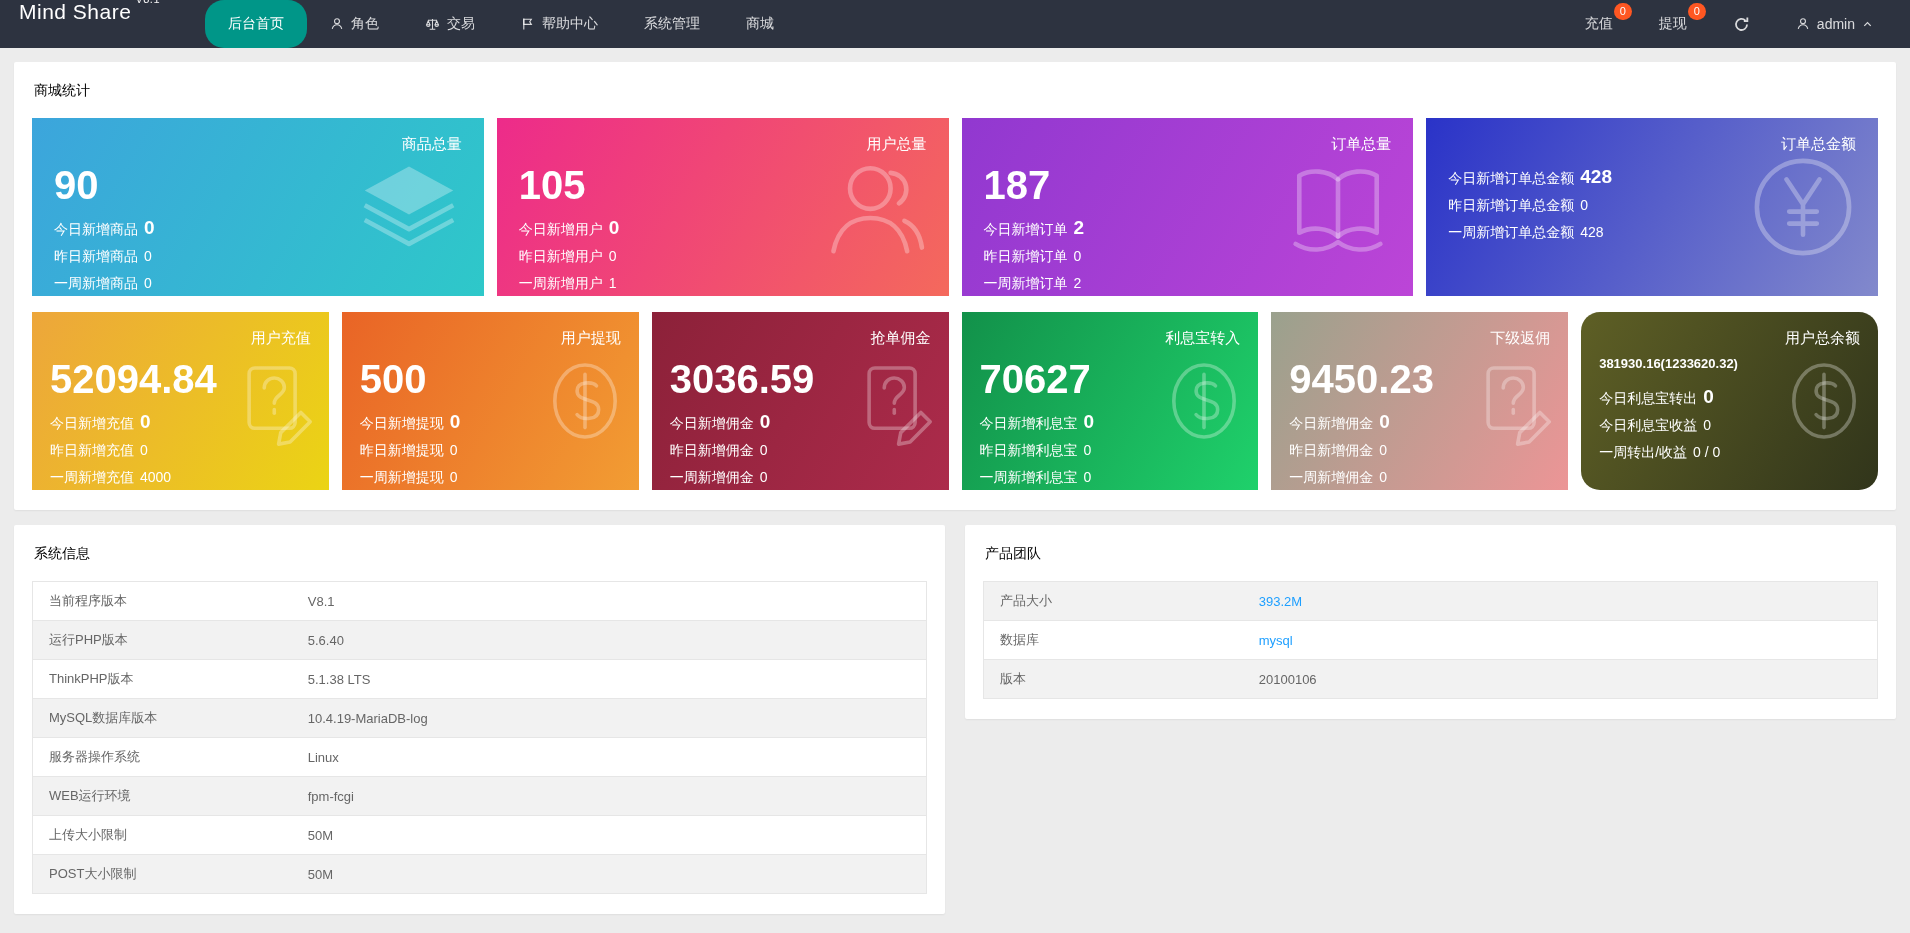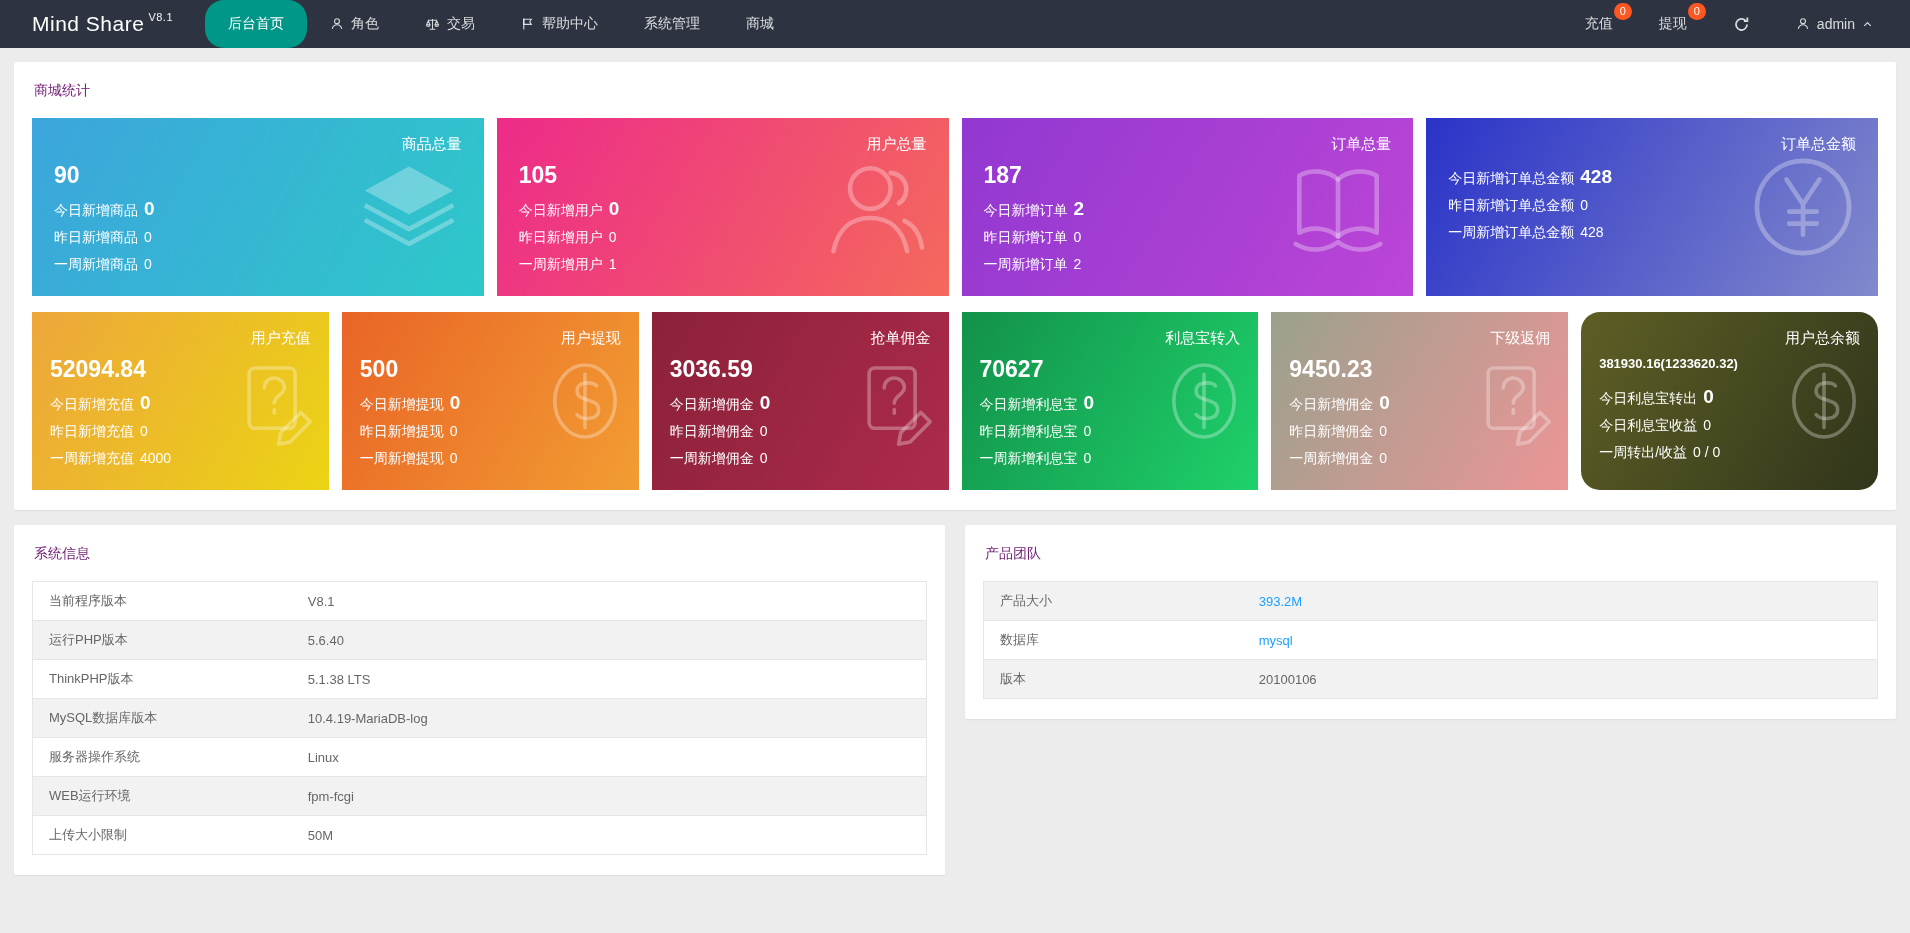--- a/index.html
+++ b/index.html
@@ -8,39 +8,39 @@
   *{box-sizing:border-box;}
   html,body{margin:0;padding:0;}
   body{
     width:1910px;height:933px;overflow:hidden;
     background:var(--page_bg);
     font-family:"Liberation Sans","DejaVu Sans",sans-serif;
     color:#333;
   }
   
   .navbar{height:48px;background:var(--navbar);display:flex;align-items:stretch;}
-  .logo{width:205px;display:flex;align-items:center;padding-left:32px;color:#fff;font-size:21px;letter-spacing:.5px;}
+  .logo{width:205px;display:flex;align-items:flex-start;padding-left:19px;color:#fff;font-size:21px;letter-spacing:.5px;}
   .logo .ver{font-size:11px;margin-left:4px;transform:translateY(-7px);opacity:.95;}
   .nav-item{display:flex;align-items:center;gap:7px;padding:0 23px;font-size:14px;color:rgba(255,255,255,.82);cursor:pointer;white-space:nowrap;}
   .nav-item.active{background:var(--accent);color:#fff;border-radius:19px;}
   .nav-right{margin-left:auto;display:flex;align-items:stretch;padding-right:14px;}
   .nav-right .nav-item{position:relative;}
   .badge{position:absolute;top:3px;right:4px;background:var(--badge);color:#fff;font-size:11px;line-height:1;padding:3px 6px;border-radius:9px;}
   .nav-icon{display:inline-flex;align-items:center;}
   
   .main{padding:14px;}
   .panel{background:#fff;border-radius:2px;box-shadow:0 1px 2px rgba(0,0,0,.06);}
   .stats-panel{padding:16px 18px 20px;margin-bottom:15px;}
-  .panel-title{font-size:14px;color:#701a75;margin:4px 2px 18px;}
+  .panel-title{font-size:14px;color:#000000;margin:4px 2px 18px;}
   .cards-row{display:grid;gap:13px;}
   .row1{grid-template-columns:repeat(4,1fr);margin-bottom:16px;}
   .row2{grid-template-columns:repeat(6,1fr);}
   .card{position:relative;height:178px;color:#fff;padding:17px 22px;overflow:hidden;}
   .card-title{font-size:15px;margin-bottom:9px;text-align:right;}
-  .card-value{font-size:23px;font-weight:bold;margin-bottom:7px;line-height:1.1;}
+  .card-value{font-size:40px;font-weight:bold;margin-bottom:7px;line-height:1.1;}
   .card.small-value .card-value{font-size:13px;margin-top:6px;margin-bottom:12px;}
   .card-line{font-size:14px;line-height:27px;display:flex;align-items:baseline;gap:6px;white-space:nowrap;}
   .card-line .v{font-size:14px;}
   .card-line .v-big{font-size:19px;font-weight:bold;}
   .card-icon{position:absolute;right:16px;top:50%;transform:translateY(-50%);width:118px;height:118px;color:rgba(255,255,255,.30);}
   .row2 .card-icon{width:92px;height:92px;right:8px;}
   .row2 .card{padding:17px 18px;}
   
   .bottom{display:flex;gap:20px;align-items:flex-start;}
   .bottom .panel{flex:1;padding:16px 18px 20px;}
@@ -394,20 +394,24 @@
               <td>Linux</td>
             </tr>
           <tr>
               <td>WEB运行环境</td>
               <td>fpm-fcgi</td>
             </tr>
           <tr>
               <td>上传大小限制</td>
               <td>50M</td>
             </tr>
+          <tr>
+              <td>POST大小限制</td>
+              <td>50M</td>
+            </tr>
         </tbody>
       </table>
     </div>
 
     <div class="panel">
       <div class="panel-title">产品团队</div>
       <table class="info-table table-right">
         <tbody>
           <tr>
               <td>产品大小</td>

